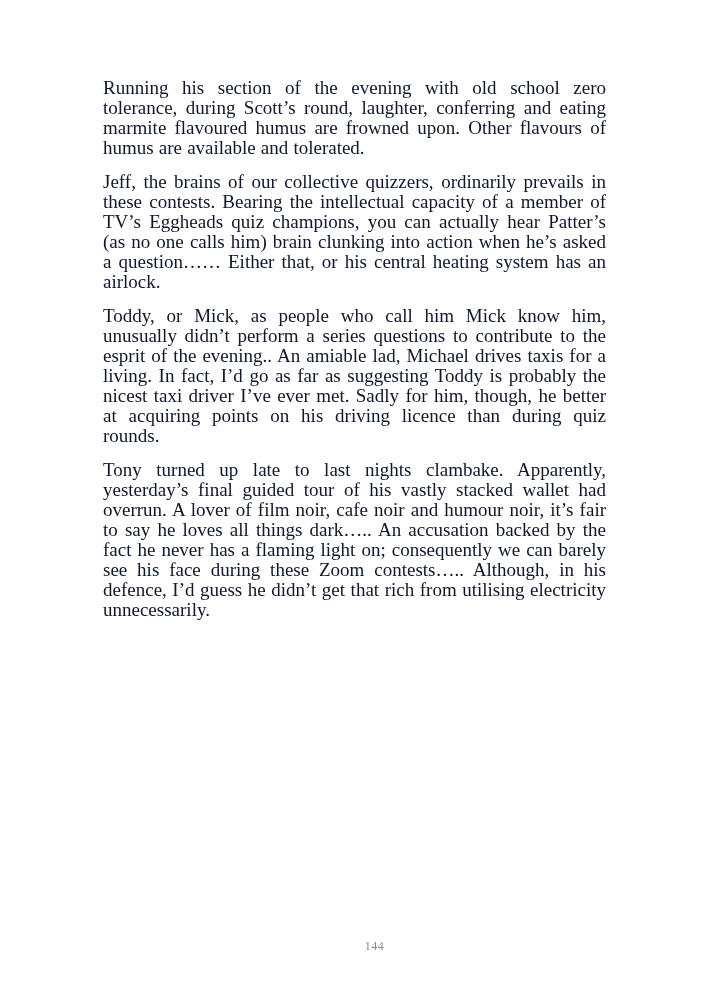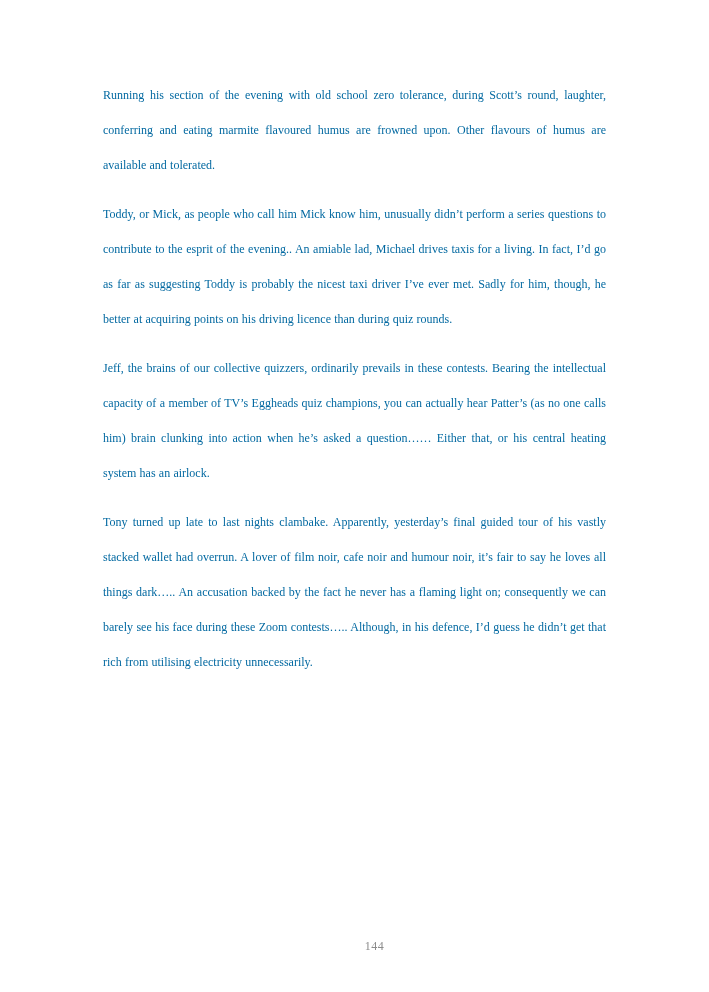--- a/index.html
+++ b/index.html
@@ -19,23 +19,23 @@
     top: 0;
     left: 0;
     width: 709px;
     height: 992px;
     background: #ffffff;
     box-sizing: border-box;
     padding: 78px 103px 0 103px;
   }
   .body-text p {
     margin: 0 0 14px 0;
-    font-size: 12px;
-    line-height: 35px;
-    color: #0369a1;
+    font-size: 19px;
+    line-height: 20px;
+    color: #0f172a;
     text-align: justify;
     text-justify: inter-word;
     hyphens: none;
     -webkit-hyphens: none;
     word-spacing: 0.02em;
   }
   .page-number {
     position: absolute;
     top: 938px;
     left: 0;
@@ -47,18 +47,18 @@
     letter-spacing: 0.5px;
     margin-left: 20px;
   }
 </style>
 </head>
 <body>
 
 <main class="page">
   <div class="body-text">
     <p>Running his section of the evening with old school zero tolerance, during Scott’s round, laughter, conferring and eating marmite flavoured humus are frowned upon. Other flavours of humus are available and tolerated.</p>
+    <p>Jeff, the brains of our collective quizzers, ordinarily prevails in these contests. Bearing the intellectual capacity of a member of TV’s Eggheads quiz champions, you can actually hear Patter’s (as no one calls him) brain clunking into action when he’s asked a question…… Either that, or his central heating system has an airlock.</p>
     <p>Toddy, or Mick, as people who call him Mick know him, unusually didn’t perform a series questions to contribute to the esprit of the evening.. An amiable lad, Michael drives taxis for a living. In fact, I’d go as far as suggesting Toddy is probably the nicest taxi driver I’ve ever met. Sadly for him, though, he better at acquiring points on his driving licence than during quiz rounds.</p>
-    <p>Jeff, the brains of our collective quizzers, ordinarily prevails in these contests. Bearing the intellectual capacity of a member of TV’s Eggheads quiz champions, you can actually hear Patter’s (as no one calls him) brain clunking into action when he’s asked a question…… Either that, or his central heating system has an airlock.</p>
     <p>Tony turned up late to last nights clambake. Apparently, yesterday’s final guided tour of his vastly stacked wallet had overrun. A lover of film noir, cafe noir and humour noir, it’s fair to say he loves all things dark….. An accusation backed by the fact he never has a flaming light on; consequently we can barely see his face during these Zoom contests….. Although, in his defence, I’d guess he didn’t get that rich from utilising electricity unnecessarily.</p>
   </div>
   <div class="page-number">144</div>
 </main>
 
 </body></html>

